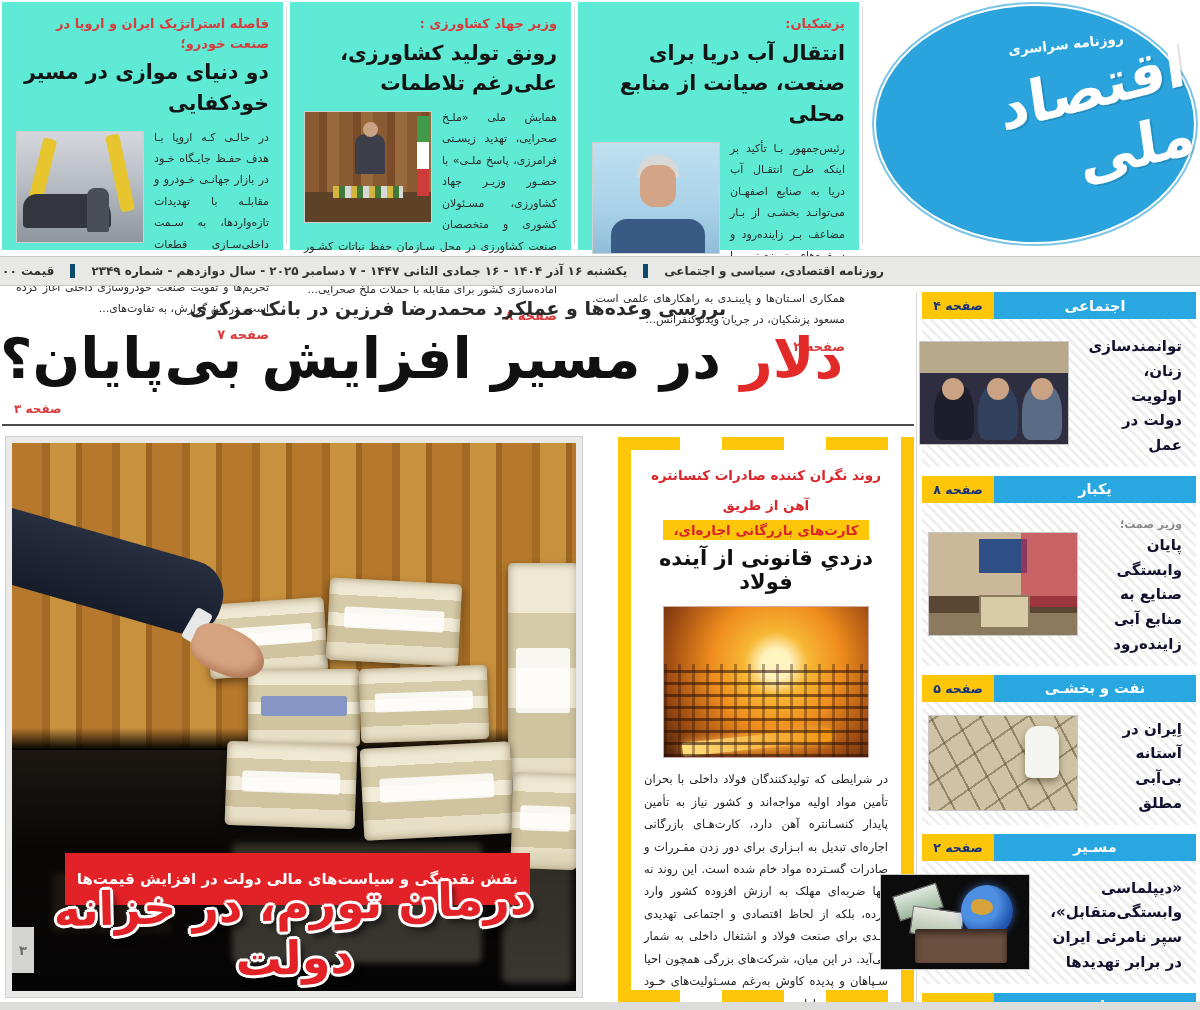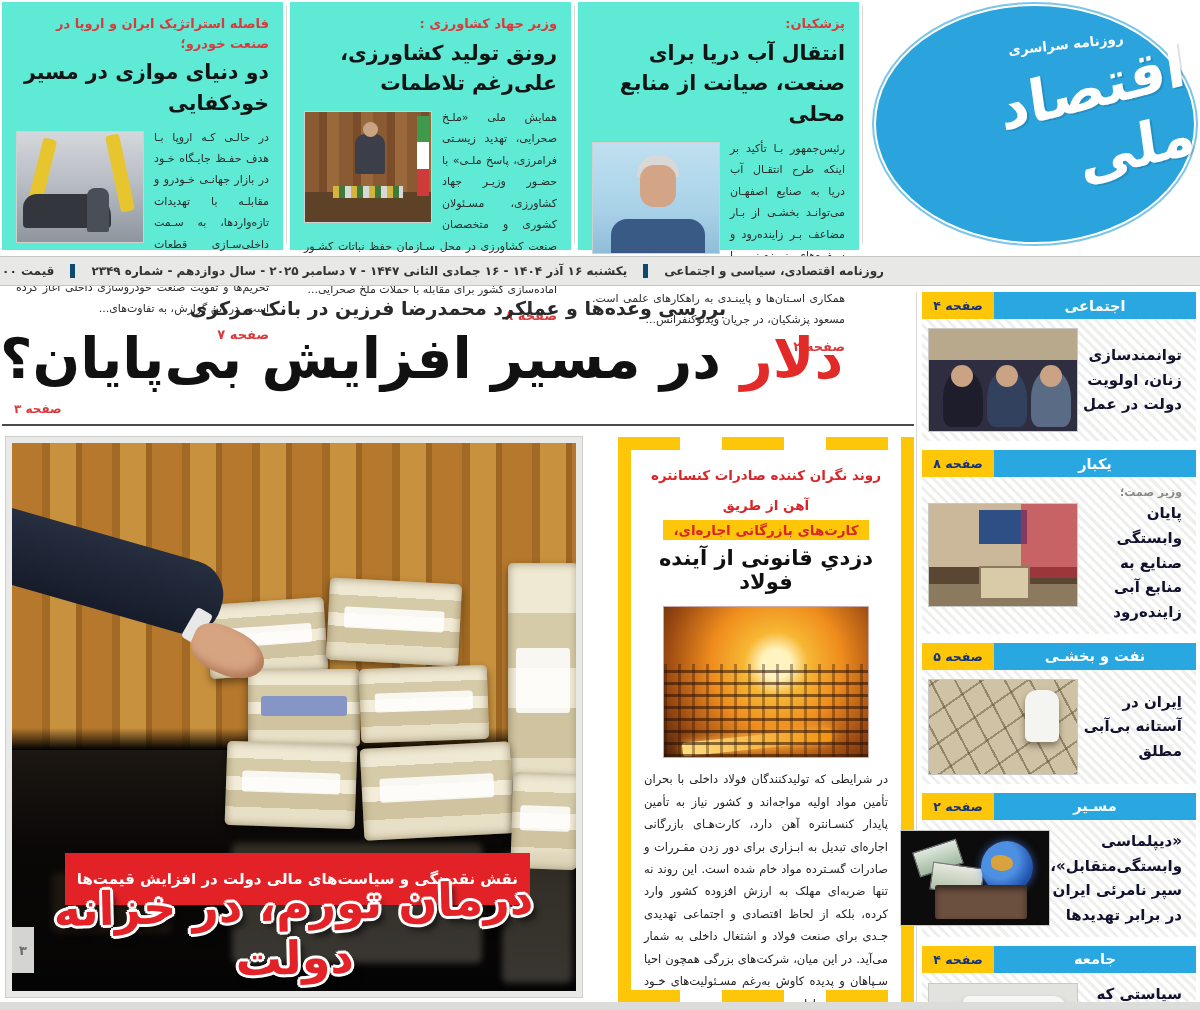--- a/index.html
+++ b/index.html
@@ -116,21 +116,21 @@
   
   .sidebar { position:absolute; left:922px; top:292px; width:274px; }
   .sb-sec { position:relative; margin-bottom:9px; }
   .sb-head { position:relative; height:27px; background:#29a7e0; }
   .sb-name { position:absolute; left:72px; right:0; top:0; height:27px; display:flex; align-items:center; justify-content:center;
              color:#fff; font-weight:bold; font-size:14.5px; }
   .sb-page { position:absolute; left:0; top:0; width:72px; height:27px; background:#fdc608; color:#14327e; font-weight:bold; font-size:12.5px;
              display:flex; align-items:center; justify-content:center; }
   .sb-content { position:relative; background:repeating-linear-gradient(45deg,#fff 0 4px,#efefed 4px 7px); padding:9px 6px; display:flex; flex-direction:row; align-items:center; }
   .sb-photo { width:150px; height:96px; border:1px solid #c8c8c6; flex:none; position:relative; overflow:hidden; }
-  .sb-text { flex:1; padding-left:0; padding-right:8px; text-align:right; }
+  .sb-text { flex:1; padding-left:20px; padding-right:8px; text-align:right;margin-top:6px; }
   .sb-kicker { color:#8a8a8a; font-weight:bold; font-size:11px; margin-bottom:2px; }
   .sb-title { color:#11112e; font-weight:bold; font-size:15px; line-height:1.65; }
   .sec-h116 .sb-photo { height:104px; }
 
   .p-social { background:linear-gradient(180deg,#b9a98c 0 30%,#2e2e40 30% 100%); }
   .p-social i { position:absolute; border-radius:50% 50% 20% 20%; background:#1d1d2c; }
   .p-social .w1 { left:14px; bottom:4px; width:40px; height:58px; }
   .p-social .w2 { left:58px; bottom:4px; width:40px; height:58px; background:#31415e; }
   .p-social .w3 { left:102px; bottom:4px; width:40px; height:58px; background:#5a6b86; }
   .p-social .h1 { left:22px; bottom:44px; width:22px; height:22px; border-radius:50%; background:#caa284; }

